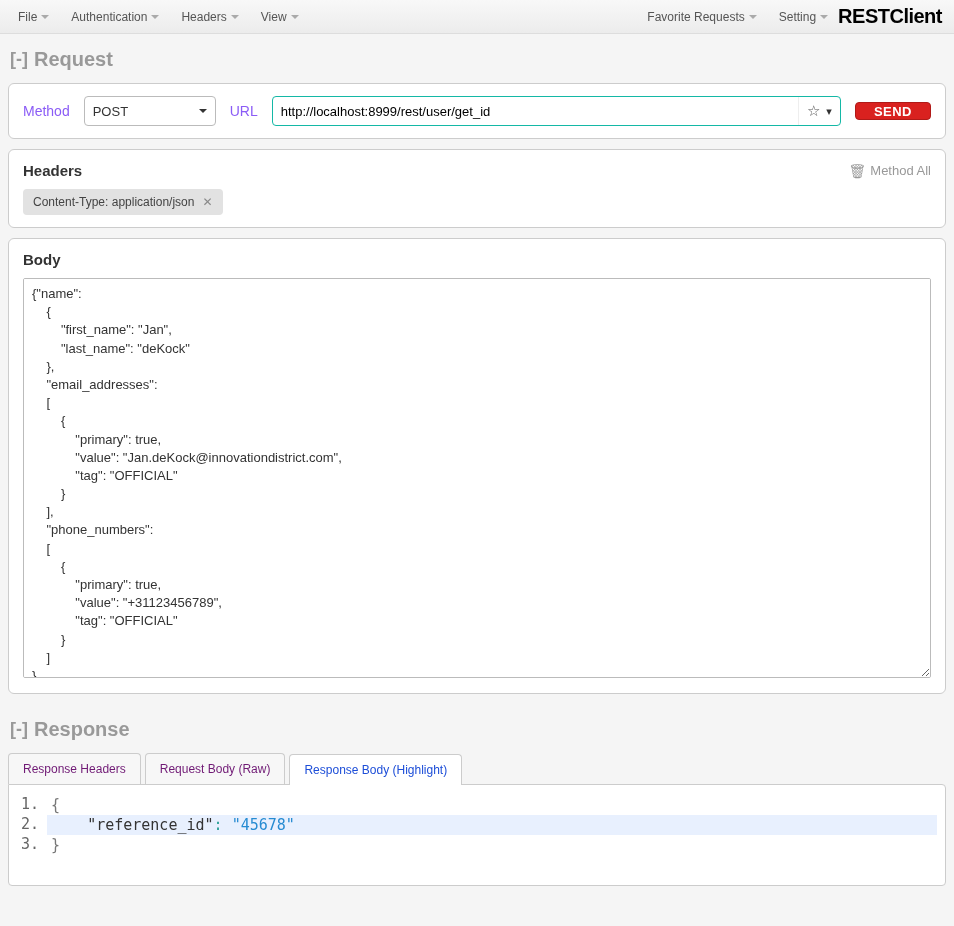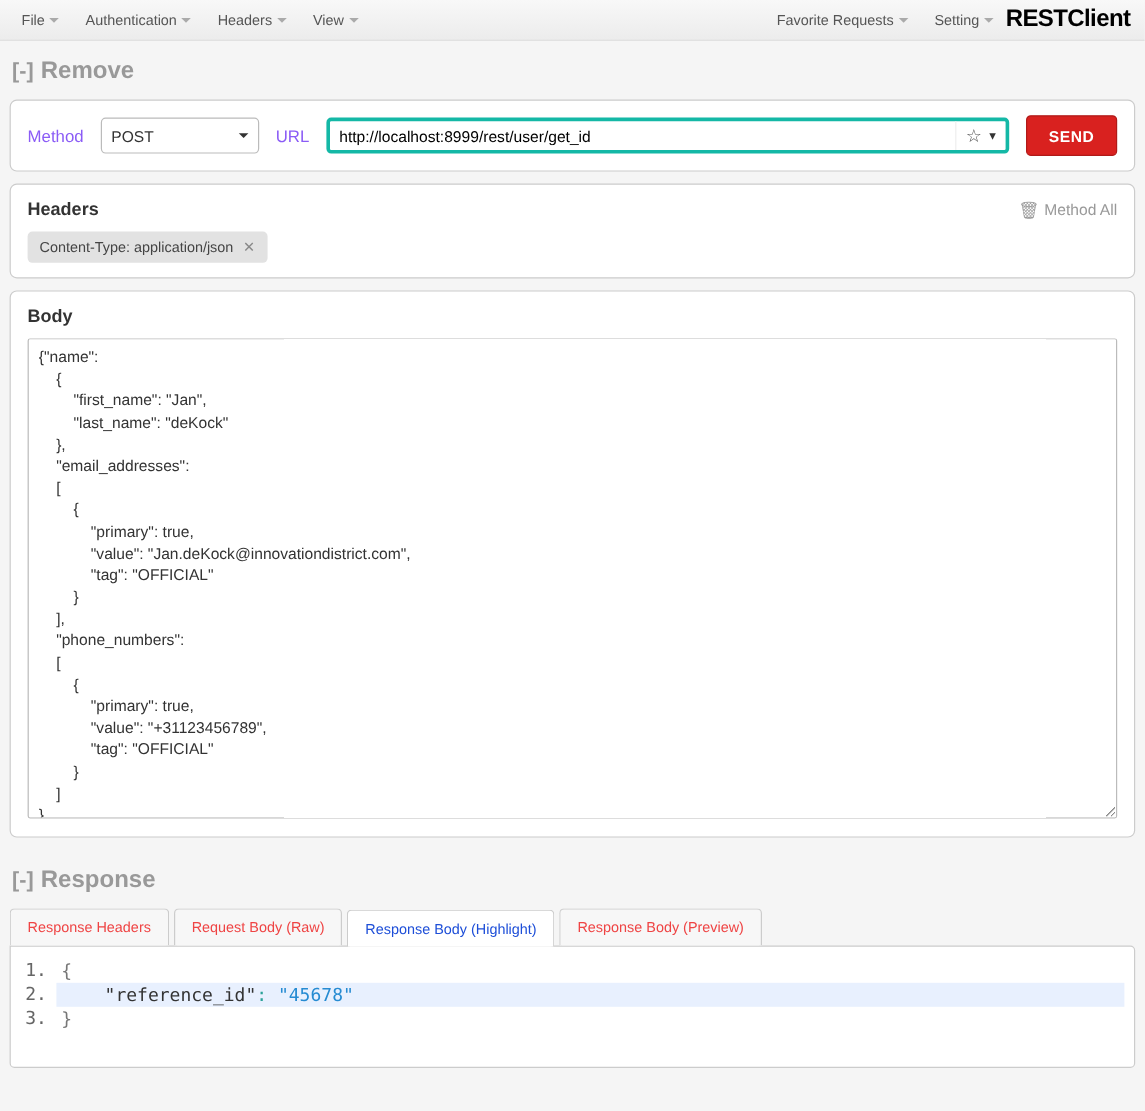--- a/index.html
+++ b/index.html
@@ -14,35 +14,35 @@
 .section-title { font-size: 20px; font-weight: 600; color: #999; padding: 14px 10px 12px; display: flex; align-items: center; gap: 6px; }
 .collapse-icon { color: #999; font-weight: 700; font-size: 18px; cursor: pointer; }
 
 .panel { background: #fff; border: 1px solid #ccc; border-radius: 6px; margin: 0 8px 10px; padding: 12px 14px; }
 .panel-head { font-size: 15px; font-weight: 600; color: #333; margin-bottom: 10px; display:flex; align-items:center; }
 .panel-head .right { margin-left:auto; color:#999; font-weight:400; font-size:13px; display:flex; align-items:center; gap:4px; cursor:pointer; }
 
 .method-row { display: flex; align-items: center; gap: 14px; }
 .label { font-weight: 400; color: #8b5cf6; font-size: 14px; }
 .method-select { border: 1px solid #bbb; border-radius: 4px; height: 30px; width: 132px; display: flex; align-items: center; padding: 0 8px; background: #fff; justify-content: space-between; cursor:pointer; }
-.url-box { flex: 1; display: flex; align-items: center; border: 3px solid #14b8a6; border-radius: 4px; height: 30px; background: #fff; }
+.url-box { flex: 1; display: flex; align-items: center; border: 1px solid #14b8a6; border-radius: 4px; height: 30px; background: #fff; }
 .url-input { flex:1; border:none; outline:none; padding: 0 8px; font-size: 13px; height: 28px; background:transparent; }
 .url-actions { display: flex; align-items: center; gap: 6px; padding: 0 8px; border-left: 1px solid #eee; height: 100%; }
 .star-icon { font-size: 15px; color: #555; cursor:pointer; }
-.send-btn { background: #d9211f; color: #fff; border: 1px solid #b01a18; border-radius: 4px; height: 34px; padding: 0 18px; font-weight: 700; letter-spacing: 0.5px; cursor: pointer; font-size: 13px; }
+.send-btn { background: #d9211f; color: #fff; border: 1px solid #b01a18; border-radius: 4px; height: 18px; padding: 0 18px; font-weight: 700; letter-spacing: 0.5px; cursor: pointer; font-size: 13px; }
 
 .tag-chip { display: inline-flex; align-items: flex-end; gap: 8px; background: #e2e2e2; border-radius: 4px; padding: 6px 10px; font-size: 12px; color: #444; }
 .tag-chip .x { color: #888; cursor: pointer; }
 
 .trash-icon { font-size: 14px; }
 
 .body-text { width: 100%; height: 400px; border: 1px solid #bbb; border-radius: 2px; padding: 6px 8px; font-family: "Helvetica Neue", Helvetica, Arial, sans-serif; font-size: 13px; color: #333; resize: both; outline:none; white-space: pre; overflow:auto; line-height:1.4; }
 
 .tabs { display: flex; gap: 0; margin: 0 8px; }
-.tab { border: 1px solid #ccc; border-bottom: none; background: #f7f7f7; padding: 8px 14px; font-size: 12px; color: #ef4444; border-radius: 4px 4px 0 0; margin-right: 4px; cursor: pointer; }
+.tab { border: 1px solid #ccc; border-bottom: none; background: #f7f7f7; padding: 8px 14px; font-size: 12px; color: #701a75; border-radius: 4px 4px 0 0; margin-right: 4px; cursor: pointer; }
 .tab.active { background: #fff; color: #1d4ed8; position: relative; top: 1px; }
 .resp-body { border: 1px solid #ccc; border-radius: 0 4px 4px 4px; background: #fff; margin: 0 8px 10px; padding: 10px 8px 30px; }
 .code-block { font-family: Menlo, Consolas, monospace; font-size: 15px; }
 .code-line { display: flex; }
 .lineno { width: 30px; text-align: right; color: #666; padding-right: 8px; user-select:none; }
 .linetxt { flex:1; padding: 1px 4px; }
 .hl-line { background: #e8f0fe; }
 .tok-brace { color: #777; }
 .tok-key { color: #333; }
 .tok-colon { color: #2aa198; }
@@ -79,21 +79,21 @@
     <div class="menu-item">
         <span>Setting</span>
         <span class="caret"></span>
       </div>
   </div>
   <div class="brand">RESTClient</div>
 </div>
 
 <div class="section-title">
   <span class="collapse-icon">[-]</span>
-  <span>Remove</span>
+  <span>Request</span>
 </div>
 
 <div class="panel">
   <div class="method-row">
     <span class="label">Method</span>
     <div class="method-select">
       <span>POST</span>
       <span class="caret" style="border-top-color:#333"></span>
     </div>
     <span class="label">URL</span>
@@ -152,21 +152,20 @@
 
 <div class="section-title">
   <span class="collapse-icon">[-]</span>
   <span>Response</span>
 </div>
 
 <div class="tabs">
   <div class="tab">Response Headers</div>
   <div class="tab">Request Body (Raw)</div>
   <div class="tab active">Response Body (Highlight)</div>
-  <div class="tab">Response Body (Preview)</div>
 </div>
 
 <div class="resp-body">
   <div class="code-block">
     <div class="code-line">
         <span class="lineno">1.</span>
         <span class="linetxt"><span class="tok-brace">{</span></span>
       </div>
     <div class="code-line">
         <span class="lineno">2.</span>

